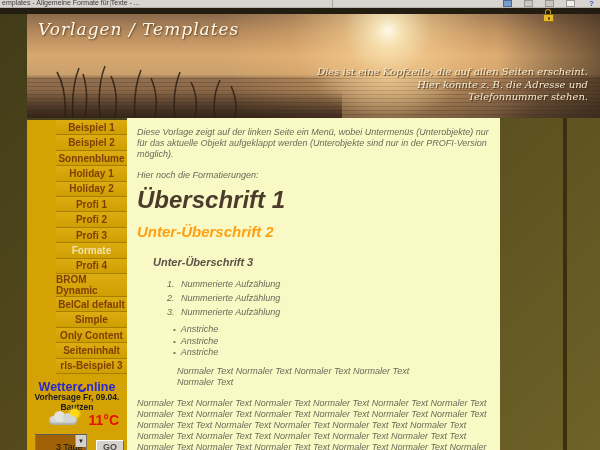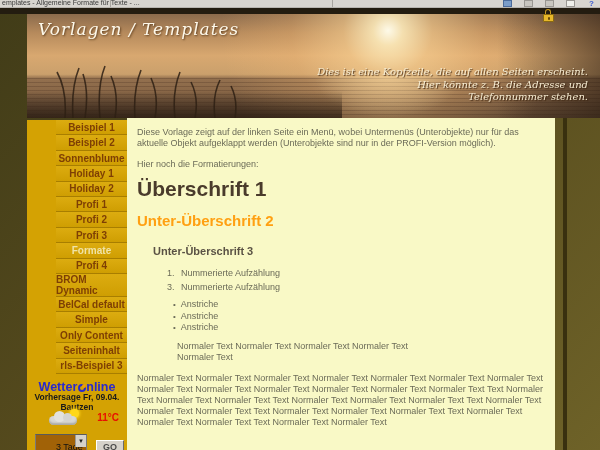--- a/index.html
+++ b/index.html
@@ -71,38 +71,38 @@
   .wrow{position:absolute;left:0;top:33px;width:100%;height:22px;}
   .cloudsun{position:absolute;left:22px;top:2px;width:34px;height:18px;}
   .sun{position:absolute;right:4px;top:0;width:9px;height:9px;background:#ffd818;border-radius:50%;
        box-shadow:0 0 3px 1px rgba(255,216,24,.9);}
   .cloud{position:absolute;left:0;bottom:2px;width:28px;height:9px;background:#d8d8d4;border-radius:6px;
          box-shadow:inset 0 -2px 2px rgba(140,140,135,.6);}
   .cloud::before{content:"";position:absolute;left:5px;top:-5px;width:11px;height:11px;
          background:#e2e2de;border-radius:50%;}
   .cloud::after{content:"";position:absolute;left:14px;top:-3px;width:9px;height:9px;
          background:#d4d4d0;border-radius:50%;}
-  .temp{position:absolute;right:8px;top:5px;font-size:10px;font-weight:bold;color:#e81000;}
+  .temp{position:absolute;right:8px;top:5px;font-size:14px;font-weight:bold;color:#e81000;}
   .wctrl{position:absolute;left:8px;top:60px;width:100%;display:flex;gap:9px;align-items:center;}
   .wselect{width:52px;height:26px;background:#a16207;border:1px solid #7a7a7a;
      border-top-color:#5a5a5a;display:flex;align-items:center;font-size:9px;color:#111;
      padding-left:20px;position:relative;cursor:pointer;}
   .wselect .arrowbtn{position:absolute;right:0;top:0;width:11px;height:12px;background:#d6d2ca;
      border-left:1px solid #9a9a9a;font-size:6px;line-height:12px;text-align:center;color:#222;}
   .gobtn{width:28px;height:14px;background:#d6d2ca;border:1px solid;
      border-color:#fff #6a6a6a #6a6a6a #fff;font-size:9px;font-weight:bold;color:#4a4a4a;
      display:flex;align-items:center;justify-content:center;cursor:pointer;}
 
   
-  .content{position:absolute;left:127px;top:118px;width:428px;height:332px;background:#f9f9c6;
-     padding:9px 10px;color:#6b6b58;font-size:9px;line-height:11px;overflow:hidden;}
+  .content{position:absolute;left:127px;top:118px;width:373px;height:332px;background:#f9f9c6;
+     padding:9px 10px;color:#6b6b58;font-size:9px;line-height:11px;overflow:hidden;font-style:italic;}
   .content p{margin:0;}
   .intro{margin-bottom:10px !important;}
   .formats-label{margin-bottom:0 !important;}
-  .content h1{font-size:21px;line-height:22px;color:#4a3b2b;margin:8px 0 12px;font-weight:bold;}
+  .content h1{font-size:24px;line-height:22px;color:#4a3b2b;margin:8px 0 12px;font-weight:bold;}
   .content h2{font-size:15px;line-height:17px;color:#ffa012;margin:0 0 16px;font-weight:bold;}
   .content h3{font-size:11px;line-height:12px;color:#5a5244;margin:0 16px 9px;font-weight:bold;}
   .numlist{margin:0 0 5px 30px;}
   .numlist .row{line-height:14px;}
   .numlist .num{display:inline-block;width:14px;}
   .bullist{margin:0 0 7px 36px;}
   .bullist .row{line-height:10.5px;}
   .bullist .row::before{content:"•";margin-right:5px;font-size:8px;}
   .para1{margin-bottom:10px !important;}
   .para1 span{display:block;padding-left:40px;}
@@ -205,20 +205,21 @@
   </div>
 
   <div class="content">
     <p class="intro">Diese Vorlage zeigt auf der linken Seite ein Menü, wobei Untermenüs (Unterobjekte) nur für das aktuelle Objekt aufgeklappt werden (Unterobjekte sind nur in der PROFI-Version möglich).</p>
     <p class="formats-label">Hier noch die Formatierungen:</p>
     <h1>Überschrift 1</h1>
     <h2>Unter-Überschrift 2</h2>
     <h3>Unter-Überschrift 3</h3>
     <div class="numlist">
       <div class="row"><span class="num">1.</span><span>Nummerierte Aufzählung</span></div>
+      <div class="row"><span class="num">2.</span><span>Nummerierte Aufzählung</span></div>
       <div class="row"><span class="num">3.</span><span>Nummerierte Aufzählung</span></div>
     </div>
     <div class="bullist">
       <div class="row">Anstriche</div>
       <div class="row">Anstriche</div>
       <div class="row">Anstriche</div>
     </div>
     <p class="para1">
       <span>Normaler Text Normaler Text Normaler Text Normaler Text</span>
       <span>Normaler Text</span>

